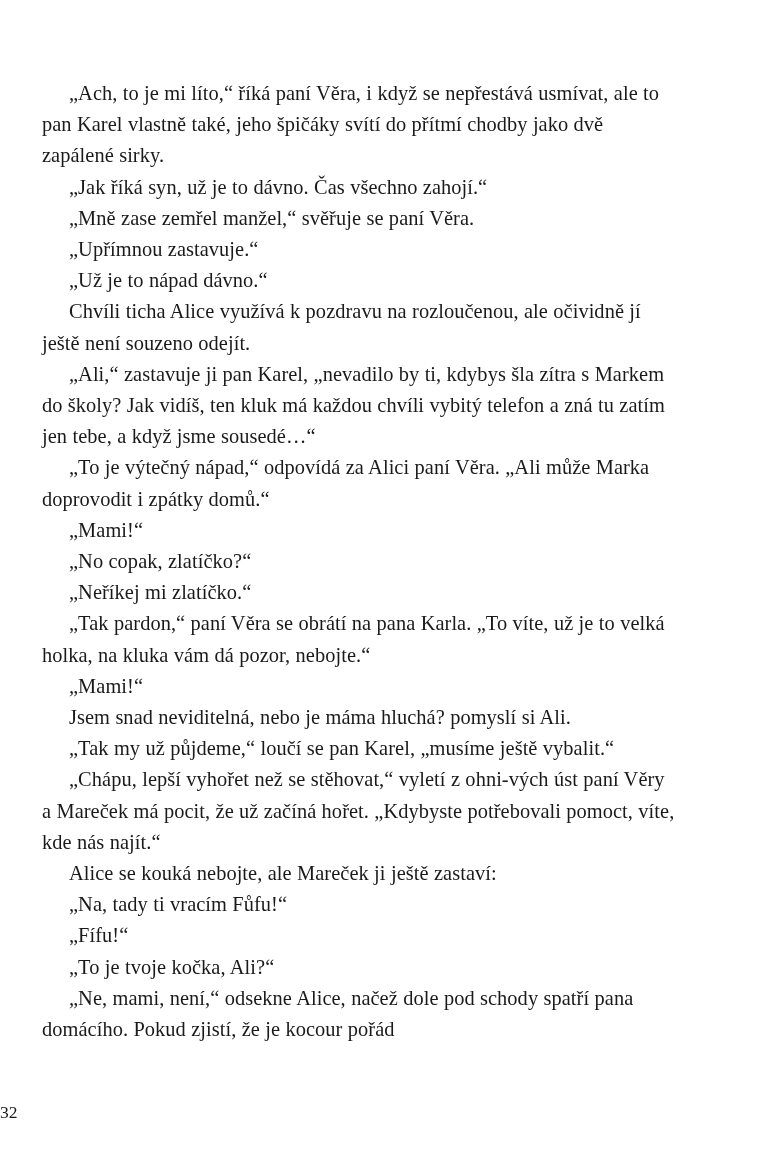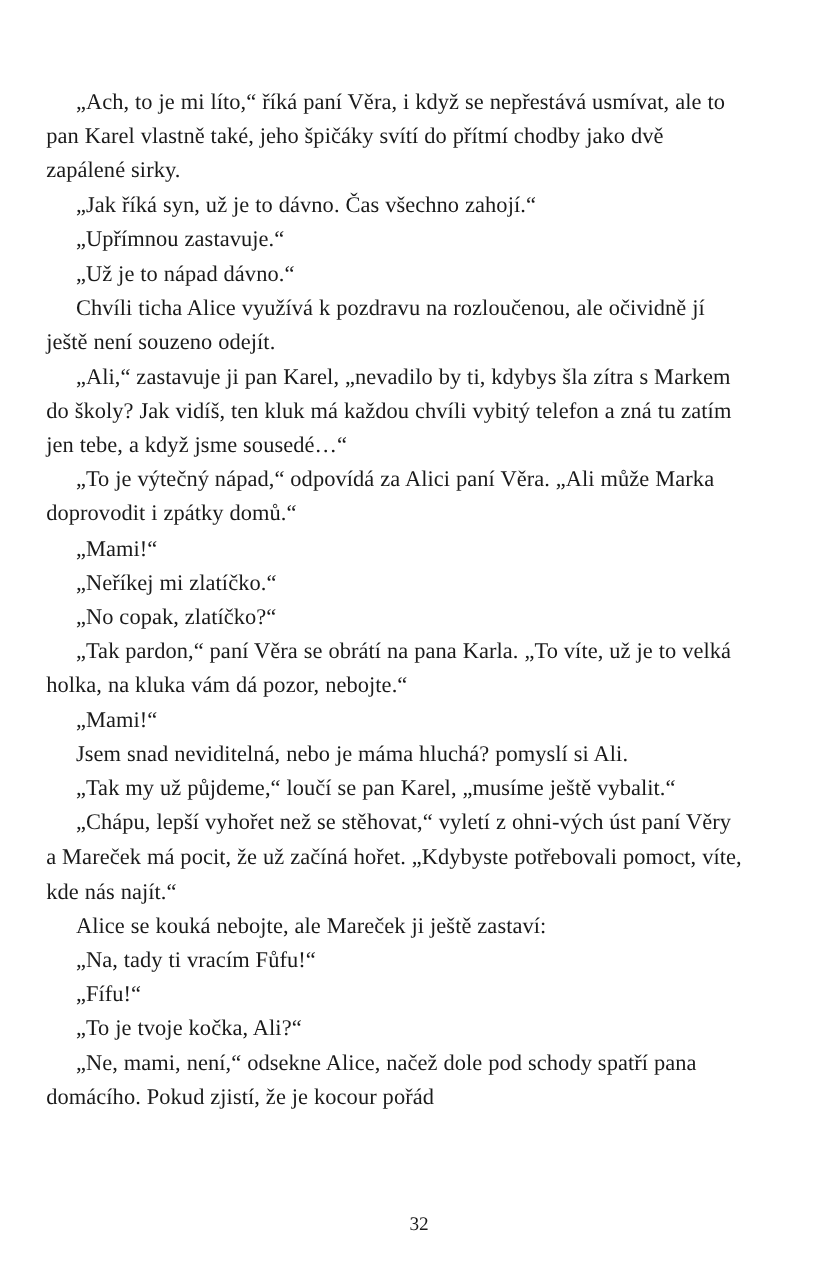--- a/index.html
+++ b/index.html
@@ -32,40 +32,41 @@
   .body-text p {
     margin: 0;
     text-indent: 27px;
     hyphens: manual;
   }
   .folio {
     position: absolute;
     left: 0;
     right: 0;
     bottom: 46px;
-    text-align: center;
+    text-align: left;
     font-size: 17.5px;
     color: #1a1a1a;
   }
 </style>
 </head>
 <body>
 
 <div class="page">
   <div class="body-text">
     <p>„Ach, to je mi líto,“ říká paní Věra, i když se nepřestává usmívat, ale to pan Karel vlastně také, jeho špičáky svítí do přítmí chodby jako dvě zapálené sirky.</p>
     <p>„Jak říká syn, už je to dávno. Čas všechno zahojí.“</p>
+    <p>„Mně zase zemřel manžel,“ svěřuje se paní Věra.</p>
     <p>„Upřímnou zastavuje.“</p>
     <p>„Už je to nápad dávno.“</p>
     <p>Chvíli ticha Alice využívá k pozdravu na rozloučenou, ale očividně jí ještě není souzeno odejít.</p>
     <p>„Ali,“ zastavuje ji pan Karel, „nevadilo by ti, kdybys šla zítra s Markem do školy? Jak vidíš, ten kluk má každou chvíli vybitý telefon a zná tu zatím jen tebe, a když jsme sousedé…“</p>
     <p>„To je výtečný nápad,“ odpovídá za Alici paní Věra. „Ali může Marka doprovodit i zpátky domů.“</p>
     <p>„Mami!“</p>
+    <p>„No copak, zlatíčko?“</p>
     <p>„Neříkej mi zlatíčko.“</p>
-    <p>„No copak, zlatíčko?“</p>
     <p>„Tak pardon,“ paní Věra se obrátí na pana Karla. „To víte, už je to velká holka, na kluka vám dá pozor, nebojte.“</p>
     <p>„Mami!“</p>
     <p>Jsem snad neviditelná, nebo je máma hluchá? pomyslí si Ali.</p>
     <p>„Tak my už půjdeme,“ loučí se pan Karel, „musíme ještě vybalit.“</p>
     <p>„Chápu, lepší vyhořet než se stěhovat,“ vyletí z ohni-vých úst paní Věry a Mareček má pocit, že už začíná hořet. „Kdybyste potřebovali pomoct, víte, kde nás najít.“</p>
     <p>Alice se kouká nebojte, ale Mareček ji ještě zastaví:</p>
     <p>„Na, tady ti vracím Fůfu!“</p>
     <p>„Fífu!“</p>
     <p>„To je tvoje kočka, Ali?“</p>
     <p>„Ne, mami, není,“ odsekne Alice, načež dole pod schody spatří pana domácího. Pokud zjistí, že je kocour pořád</p>

